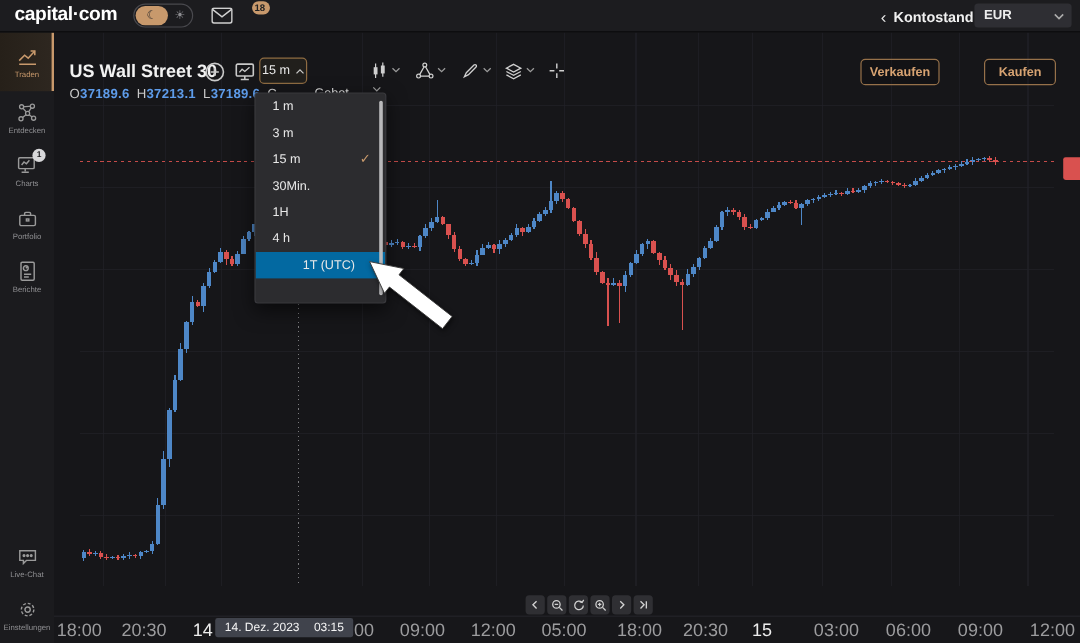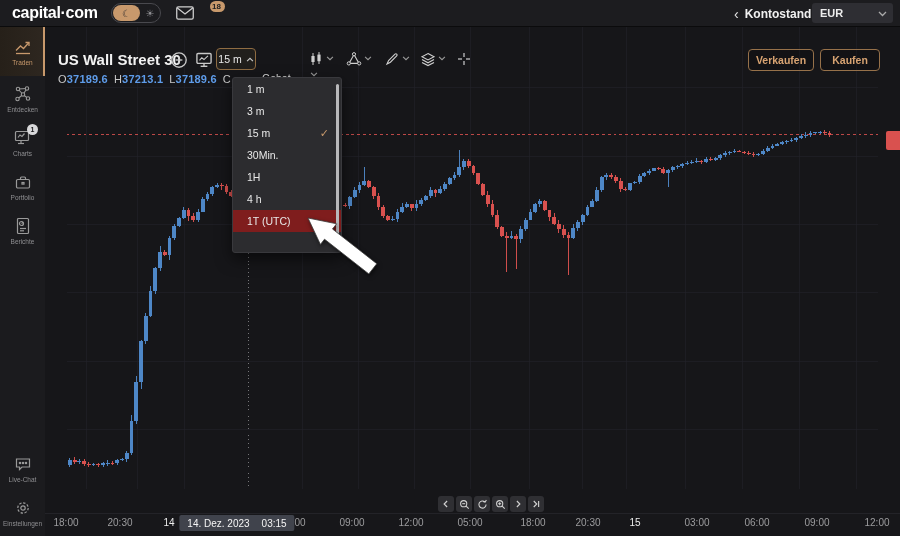--- a/index.html
+++ b/index.html
@@ -31,37 +31,37 @@
   .side-bottom { position:absolute; left:0; bottom:2px; width:45px; }
 
   
   .panel-title { position:absolute; left:58px; top:51px; font-size:15px; font-weight:700; color:#f2f2f2; z-index:4; }
   .tool { position:absolute; top:51px; z-index:4; cursor:pointer; }
   .tf-btn { position:absolute; left:216px; top:48px; width:40px; height:22px; border:1px solid #8f6c42; border-radius:4px; background:#211f1c; color:#e8e8e8; font-size:10.5px; display:flex; align-items:center; justify-content:center; gap:4px; z-index:4; cursor:pointer; }
   .gebot-btn { position:absolute; left:262px; top:48px; height:22px; display:flex; align-items:flex-start; gap:19px; color:#dcdcdc; font-size:10.5px; z-index:4; cursor:pointer;margin-top:24px; }
   .ohlc { position:absolute; left:58px; top:73px; font-size:11px; color:#c9c9c9; z-index:4; letter-spacing:0.2px; }
   .ohlc b { font-weight:700; color:#5e9cea; margin-right:6px; }
   .trade-btn { position:absolute; top:49px; height:22px; border:1px solid #96714a; border-radius:4px; color:#d7a372; font-size:10.5px; font-weight:700; display:flex; align-items:center; justify-content:center; background:rgba(0,0,0,0.15); z-index:4; cursor:pointer; }
-  #sell-btn { left:748px; width:66px; }
+  #sell-btn { left:717px; width:66px; }
   #buy-btn { left:820px; width:60px; }
 
   
   #chart-svg { position:absolute; left:45px; top:27px; z-index:1; }
   .price-label { position:absolute; left:886px; top:131px; width:22px; height:19px; background:#d9514f; border-radius:2px; z-index:2; }
 
   
-  .dropdown { position:absolute; left:212px; top:77px; width:110px; height:176px; background:#2c2c2f; border:1px solid #39393d; border-radius:3px; box-shadow:0 6px 16px rgba(0,0,0,0.55); z-index:8; overflow:hidden;margin-left:20px; }
+  .dropdown { position:absolute; left:212px; top:77px; width:110px; height:176px; background:#2c2c2f; border:1px solid #39393d; border-radius:3px; box-shadow:0 6px 16px rgba(0,0,0,0.55); z-index:8; overflow:hidden; }
   .dd-row { position:relative; height:22px; line-height:22px; padding-left:14px; font-size:10.5px; color:#e8e8e8; cursor:pointer; }
-  .dd-row.hl { background:#7f1d1d; }
+  .dd-row.hl { background:#0369a1;text-align:center; }
   .dd-check { position:absolute; right:12px; top:0; color:#c8996c; font-size:11px; }
   .dd-scroll { position:absolute; right:2px; top:6px; bottom:6px; width:3px; background:#b9b9bb; border-radius:2px; }
 
   
   .axis { position:absolute; left:45px; top:513px; width:855px; height:23px; background:#17171a; border-top:1px solid #232328; z-index:5; }
-  .axis-label { position:absolute; top:3px; transform:translateX(-50%); font-size:10px; color:#9c9c9e; white-space:nowrap; }
+  .axis-label { position:absolute; top:3px; transform:translateX(-50%); font-size:15px; color:#9c9c9e; white-space:nowrap; }
   .axis-label.bold { color:#ececec; font-weight:400; }
   .axis-tooltip { position:absolute; top:1px; transform:translateX(-50%); height:16px; background:#40434c; border-radius:2px; display:flex; align-items:center; gap:12px; padding:0 8px; font-size:10px; color:#f5f5f5; white-space:nowrap; z-index:6; }
   .navbar { position:absolute; left:438px; top:496px; display:flex; gap:2px; z-index:6; }
   .nav-btn { width:16px; height:16px; background:#2f2f33; border-radius:3px; display:flex; align-items:center; justify-content:center; cursor:pointer; }
 
   
   .cursor-arrow { position:absolute; left:306px; top:216px; z-index:12; filter:drop-shadow(1px 2px 2px rgba(0,0,0,0.5)); }
 </style>
 </head>
 <body>

